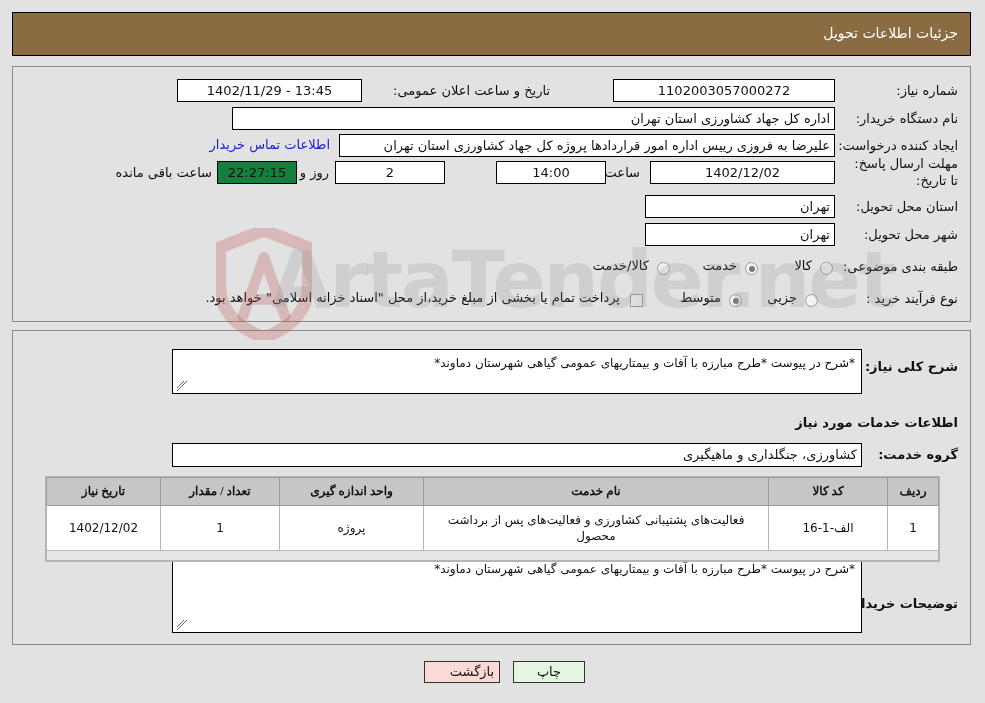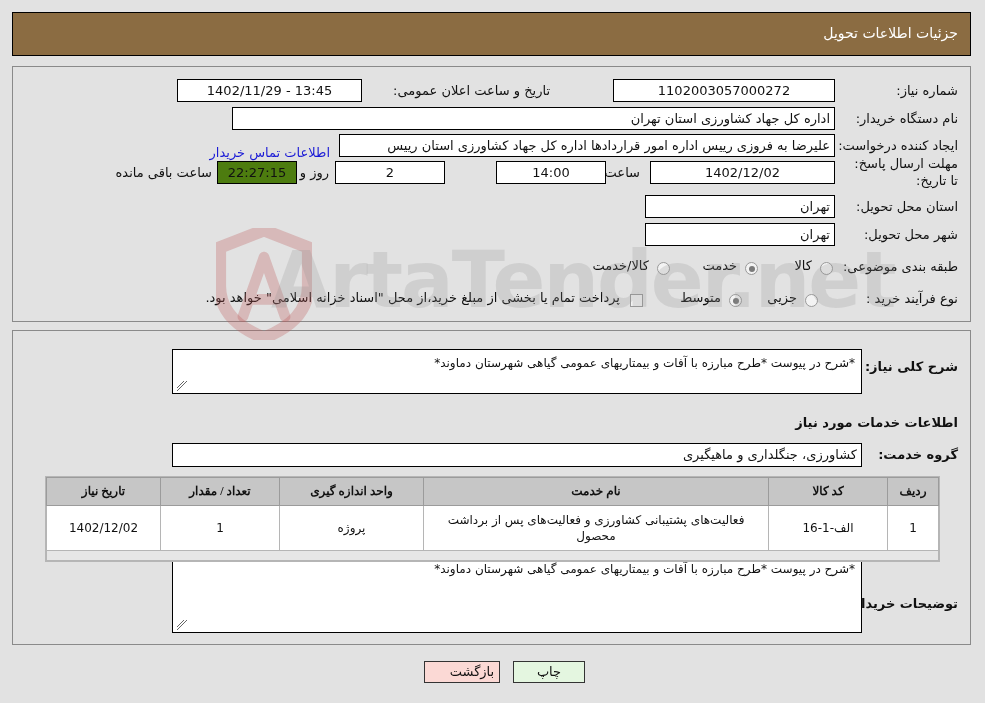--- a/index.html
+++ b/index.html
@@ -84,21 +84,21 @@
     font-size: 13px;
     color: #111;
     line-height: 21px;
     height: 23px;
     padding: 0 4px;
     overflow: hidden;
     white-space: nowrap;
   }
   .box.c  { text-align: center; }
   .box.r  { text-align: right; }
-  .box.yellow { background: #4d7c0f; }
+  .box.yellow { background: #15803d; }
 
   .link {
     position: absolute;
     font-size: 13px;
     color: #1a1ad6;
     white-space: nowrap;
     cursor: pointer;
   }
 
   
@@ -217,22 +217,22 @@
     <div class="lbl lbl-r" style="right:12px; top:16px;">شماره نیاز:</div>
     <div class="box c" style="right:135px; top:12px; width:222px;">1102003057000272</div>
 
     <div class="lbl lbl-r" style="right:420px; top:16px;">تاریخ و ساعت اعلان عمومی:</div>
     <div class="box c" style="right:608px; top:12px; width:185px;">13:45 - 1402/11/29</div>
 
     <div class="lbl lbl-r" style="right:12px; top:44px;">نام دستگاه خریدار:</div>
     <div class="box r" style="right:135px; top:40px; width:603px;">اداره کل جهاد کشاورزی استان تهران</div>
 
     <div class="lbl lbl-r" style="right:12px; top:71px;">ایجاد کننده درخواست:</div>
-    <div class="box r" style="right:135px; top:67px; width:496px;">علیرضا به فروزی رییس اداره امور قراردادها اداره کل جهاد کشاورزی استان رییس</div>
-    <div class="link" style="right:640px; top:78px;text-align:right;">اطلاعات تماس خریدار</div>
+    <div class="box r" style="right:135px; top:67px; width:496px;">علیرضا به فروزی رییس اداره امور قراردادها پروژه کل جهاد کشاورزی استان تهران</div>
+    <div class="link" style="right:640px; top:70px;text-align:right;">اطلاعات تماس خریدار</div>
 
     <div class="lbl lbl-r" style="right:12px; top:88px; width:115px; line-height:17px; white-space:normal;">مهلت ارسال پاسخ: تا تاریخ:</div>
     <div class="box c" style="right:135px; top:94px; width:185px;">1402/12/02</div>
     <div class="lbl" style="right:330px; top:98px;">ساعت</div>
     <div class="box c" style="right:364px; top:94px; width:110px;">14:00</div>
     <div class="box c" style="right:525px; top:94px; width:110px;">2</div>
     <div class="lbl" style="right:641px; top:98px;">روز و</div>
     <div class="box c yellow" style="right:673px; top:94px; width:80px;">22:27:15</div>
     <div class="lbl" style="right:758px; top:98px;">ساعت باقی مانده</div>
 

